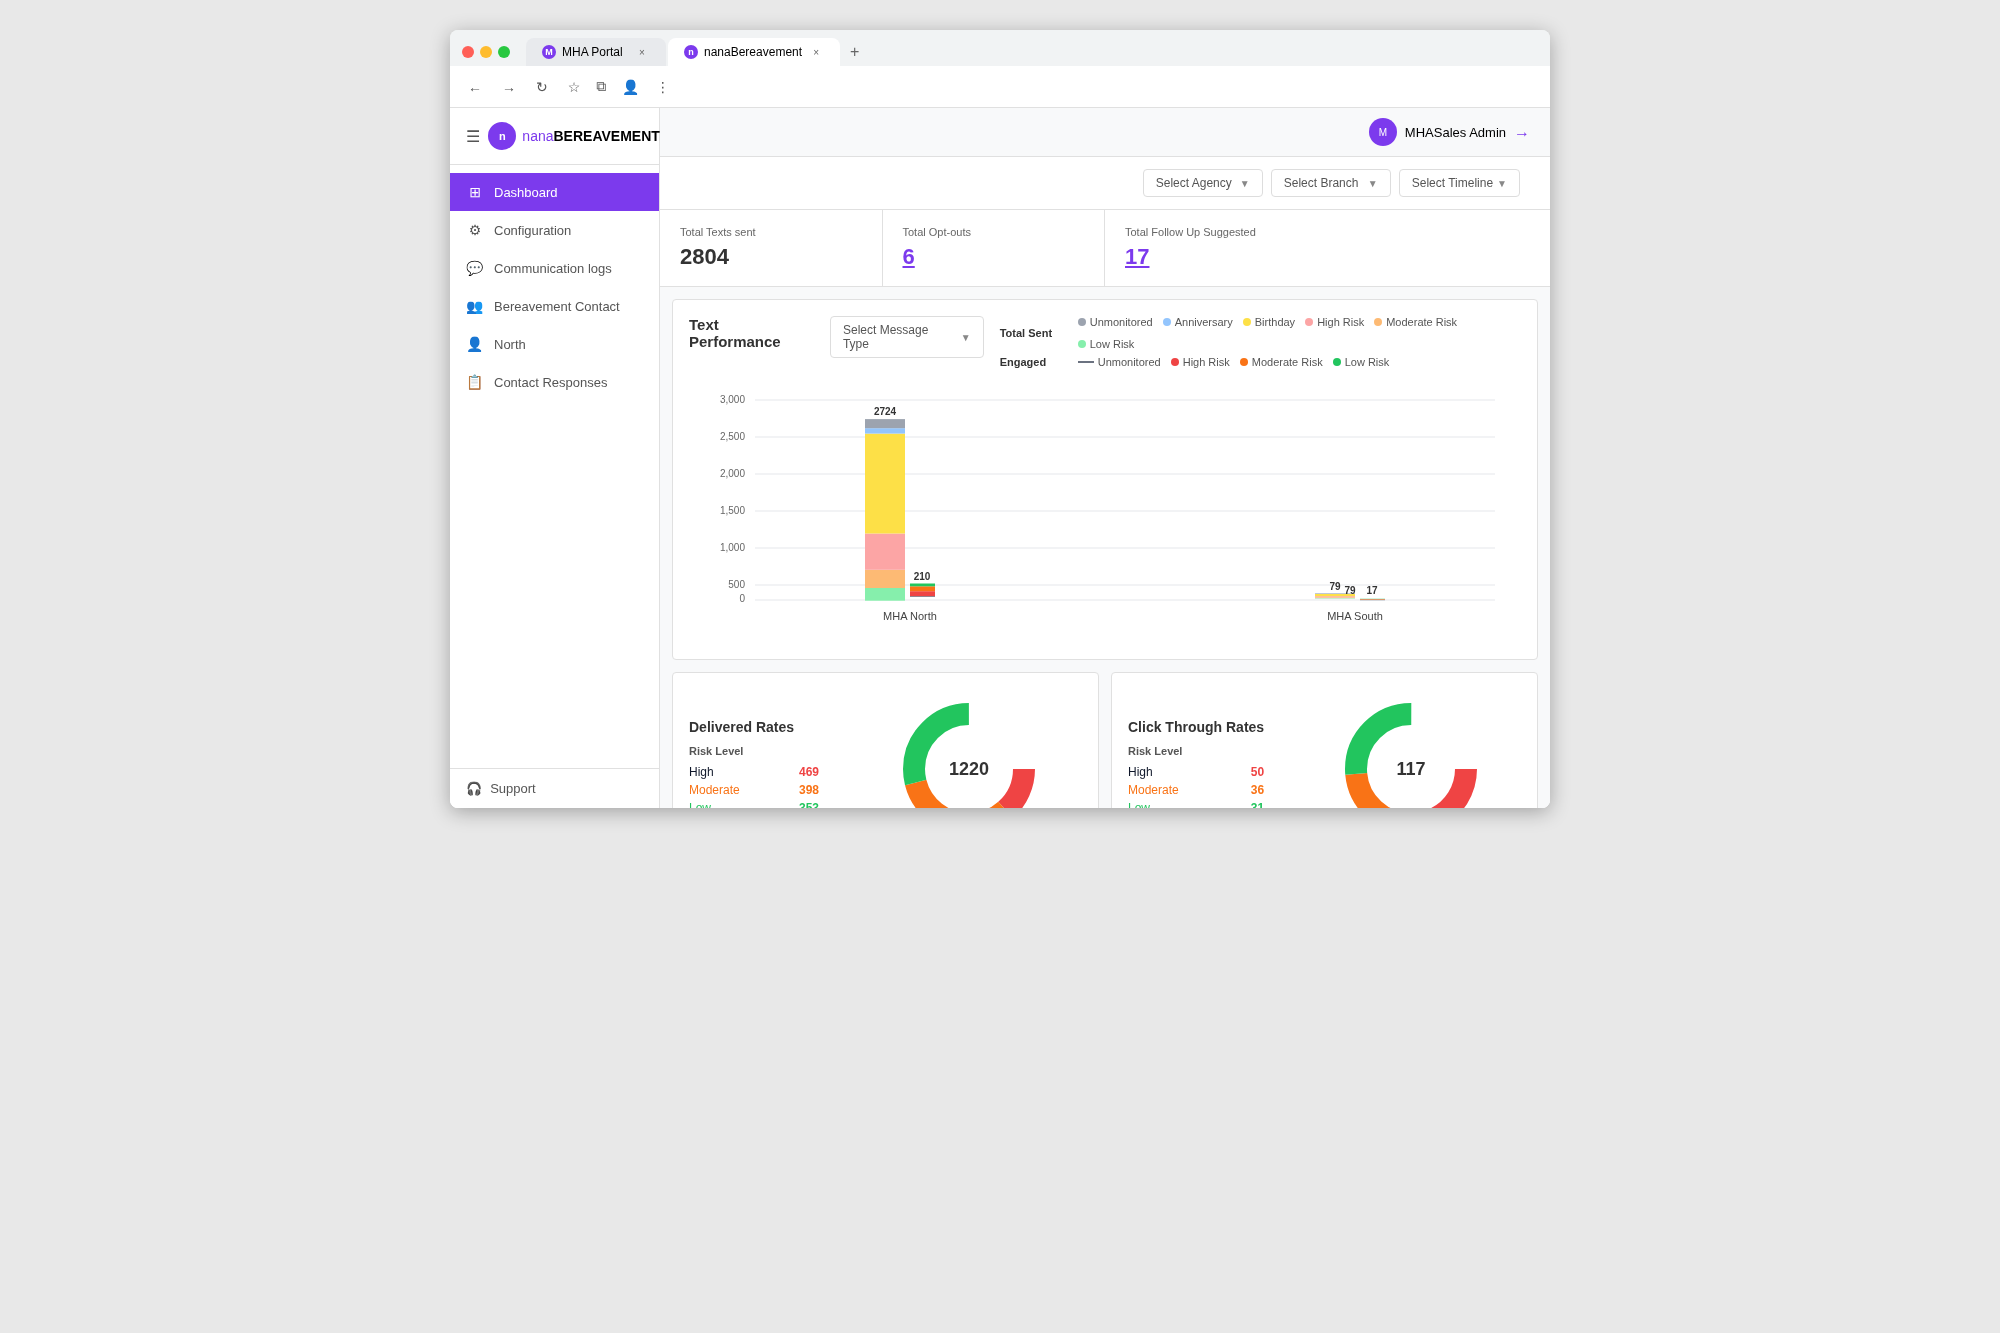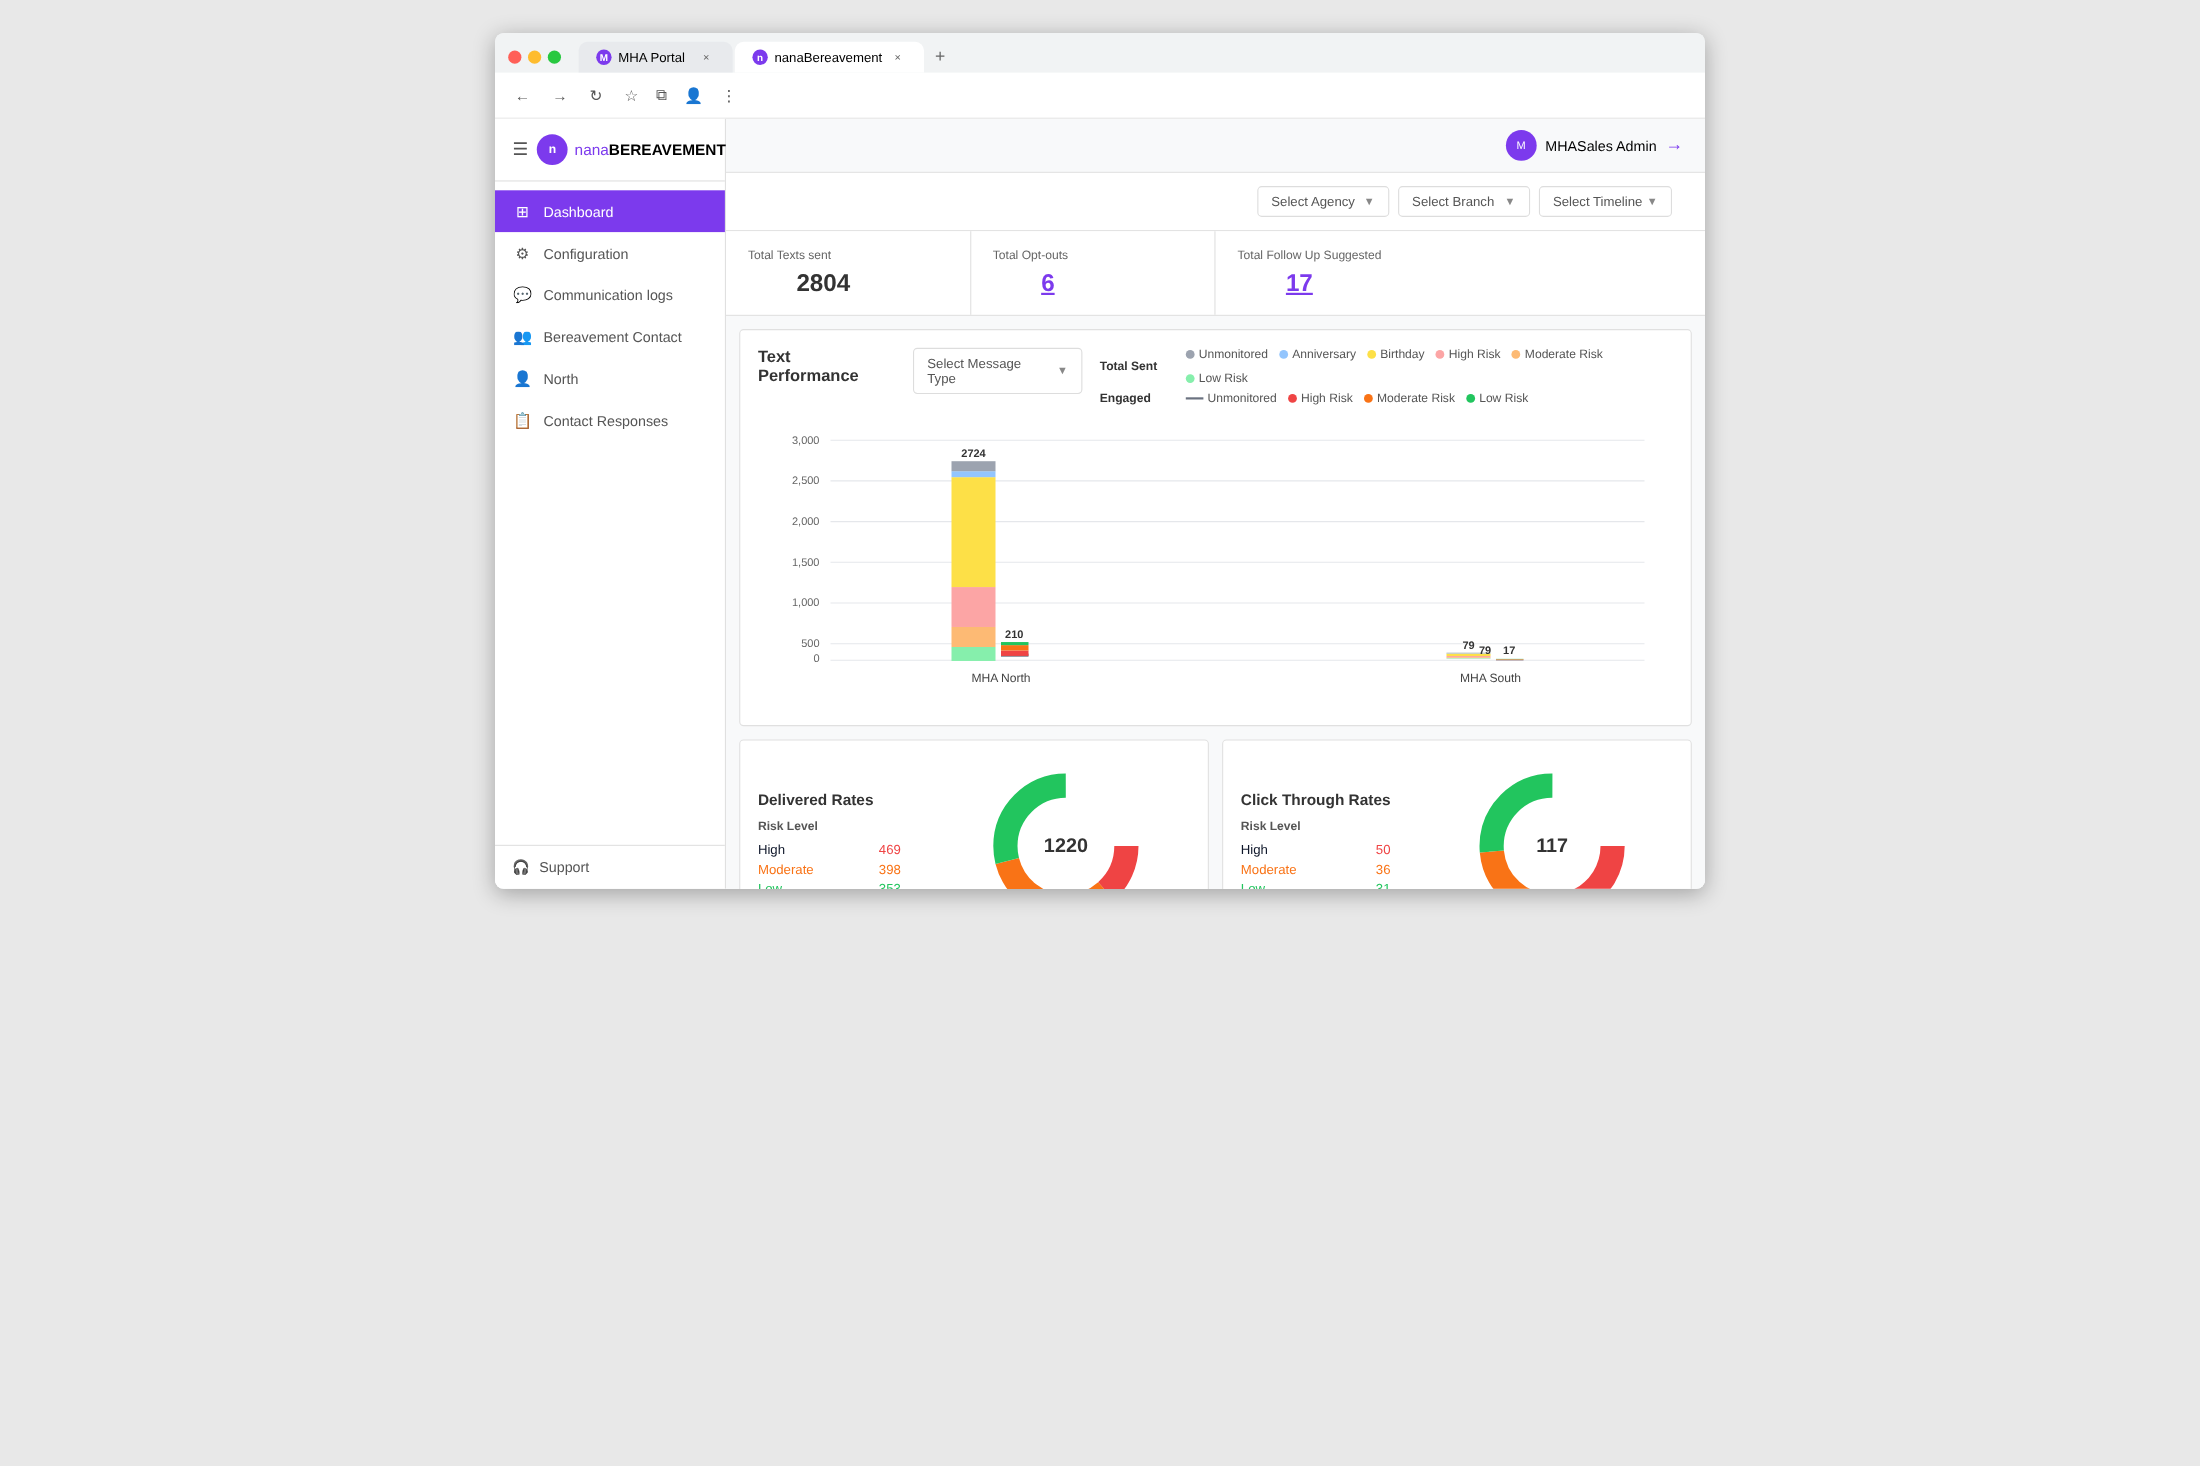--- a/index.html
+++ b/index.html
@@ -59,21 +59,21 @@
     
     .page-header { background: white; padding: 12px 30px; display: flex; justify-content: flex-end; gap: 8px; border-bottom: 1px solid #e0e0e0; }
     .select-dropdown { padding: 6px 12px; border: 1px solid #ddd; border-radius: 4px; background: white; font-size: 12px; color: #555; cursor: pointer; display: flex; align-items: center; gap: 4px; min-width: 120px; justify-content: space-between; }
     .select-dropdown .chevron { color: #888; font-size: 10px; }
 
     
     .stats-row { display: grid; grid-template-columns: repeat(4, 1fr); gap: 0; background: white; border-bottom: 1px solid #e0e0e0; margin: 0; }
     .stat-card { padding: 16px 20px; border-right: 1px solid #e0e0e0; }
     .stat-card:last-child { border-right: none; }
     .stat-label { font-size: 11px; color: #666; margin-bottom: 6px; }
-    .stat-value { font-size: 22px; font-weight: 600; color: #333; margin-left: 44px; }
+    .stat-value { font-size: 22px; font-weight: 600; color: #333; }
     .stat-value.link { color: #7c3aed; text-decoration: underline; cursor: pointer; }
     .stat-value.engagement { color: #7c3aed; }
 
     
     .chart-section { background: white; margin: 12px; border-radius: 4px; padding: 16px; border: 1px solid #e0e0e0; }
     .chart-header { display: flex; align-items: flex-start; gap: 16px; margin-bottom: 12px; }
     .chart-title { font-size: 15px; font-weight: 600; color: #333; }
     .chart-legend { display: flex; flex-direction: column; gap: 6px; margin-left: auto; }
     .legend-row { display: flex; align-items: center; gap: 8px; }
     .legend-label { font-size: 11px; font-weight: 600; color: #333; min-width: 70px; }
@@ -85,21 +85,21 @@
     
     .bottom-charts { display: grid; grid-template-columns: 1fr 1fr; gap: 12px; margin: 0 12px 12px; }
     .donut-card { background: white; border: 1px solid #e0e0e0; border-radius: 4px; padding: 16px; display: flex; gap: 37px; align-items: center; }
     .donut-info { min-width: 130px; }
     .donut-title { font-size: 14px; font-weight: 600; margin-bottom: 10px; color: #333; }
     .risk-label { font-size: 11px; font-weight: 600; color: #555; margin-bottom: 8px; }
     .risk-row { display: flex; justify-content: space-between; margin-bottom: 4px; font-size: 12px; }
     .risk-name.high { color: #0f172a; }
     .risk-name.moderate { color: #f97316; }
     .risk-name.low { color: #22c55e; }
-    .risk-count { font-weight: 400; color: #ef4444; }
+    .risk-count { font-weight: 700; color: #ef4444; }
     .risk-count.moderate { color: #f97316; }
     .risk-count.low { color: #22c55e; }
     .donut-svg-container { flex: 1; display: flex; justify-content: center; align-items: center; position: relative; }
     .donut-center-text { position: absolute; top: 50%; left: 50%; transform: translate(-50%, -50%); font-size: 18px; font-weight: 700; color: #333; text-align: center; }
   </style>
 </head>
 <body>
 
 <div class="browser">
   <div class="browser-titlebar">

